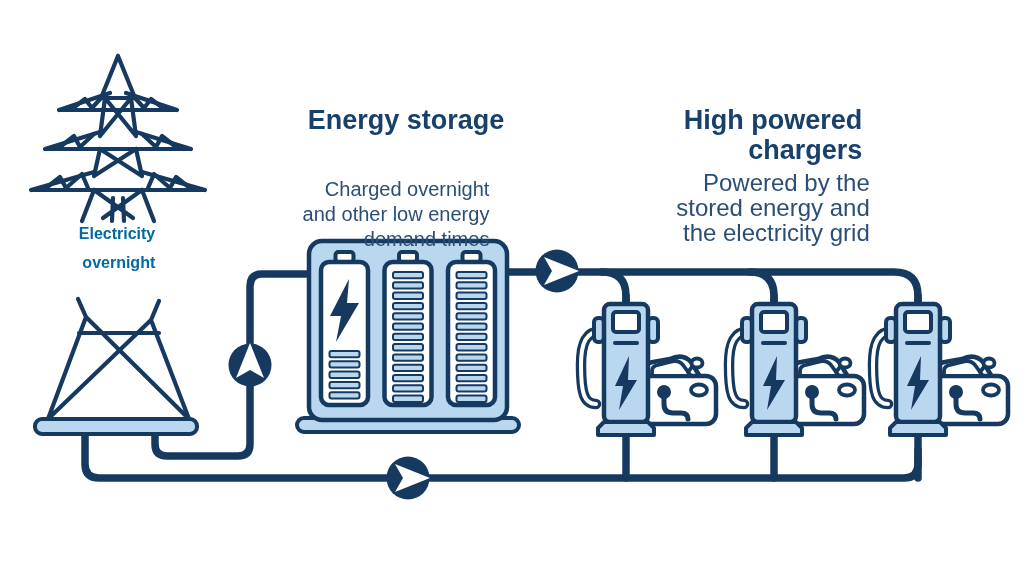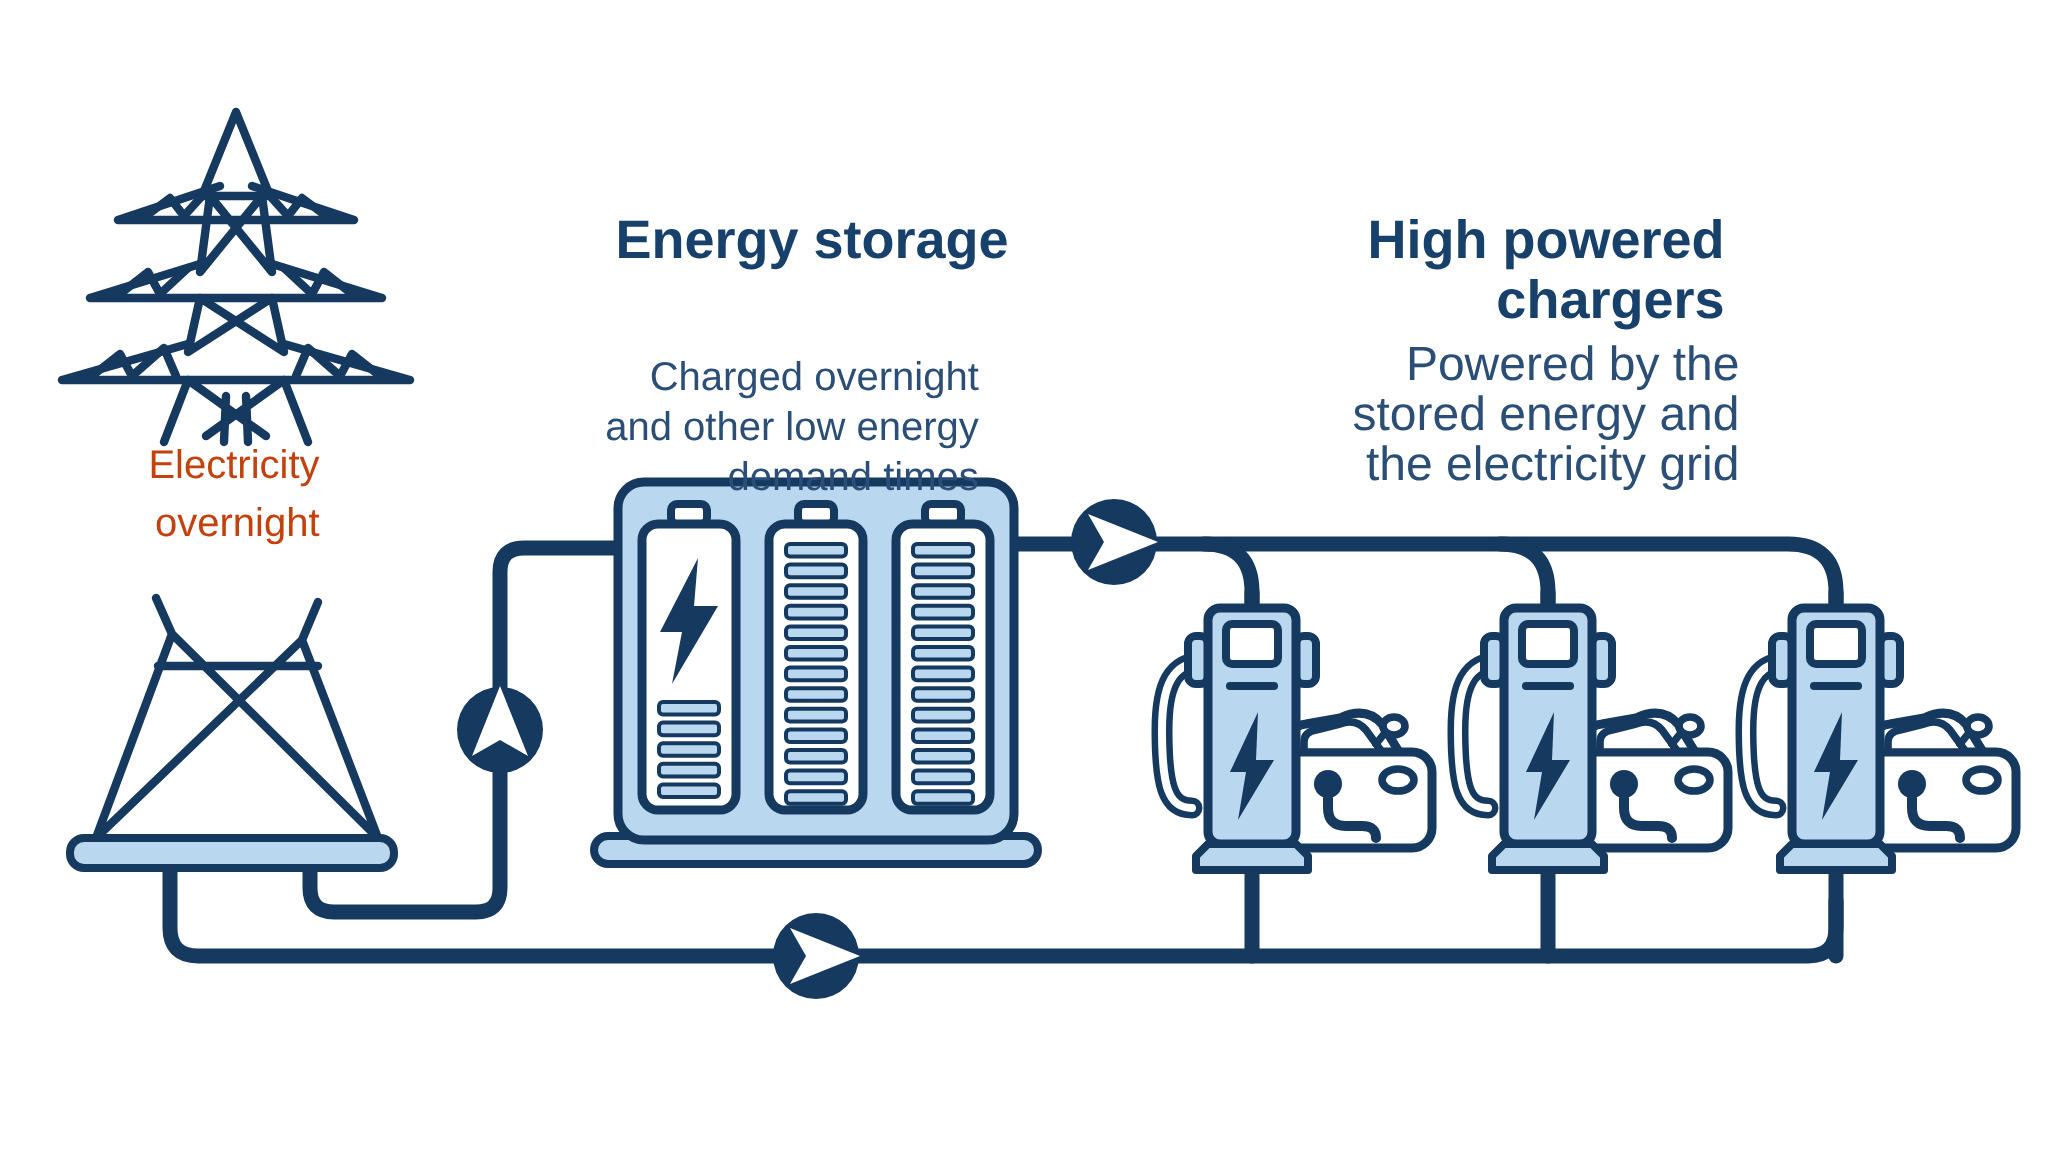--- a/index.html
+++ b/index.html
@@ -2,21 +2,21 @@
 <html><head>
 <meta charset="utf-8">
 <style>
   html,body{margin:0;padding:0;background:#fff;}
   .stage{position:relative;width:1025px;height:577px;background:#ffffff;overflow:hidden;
          font-family:"Liberation Sans",sans-serif;}
   .abs{position:absolute;}
   .centered{transform:translateX(-50%);text-align:right;}
   .title{color:#17406b;font-weight:bold;}
   .desc{color:#2b4e77;font-weight:normal;}
-  .grid-label{left:117px;top:219px;font-size:20px;line-height:29px;font-weight:normal;color:#c2410c;}
+  .grid-label{left:117px;top:219px;font-size:16px;line-height:29px;font-weight:bold;color:#0369a1;}
   .storage-title{left:406px;top:105px;font-size:27px;}
   .storage-desc{left:396px;top:141px;font-size:20px;line-height:25px;margin-top:36px;}
   .chargers-title{left:773px;top:105px;font-size:27px;line-height:30px;}
   .chargers-desc{left:773px;top:170px;font-size:24px;line-height:25px;}
   .diagram{position:absolute;left:0;top:0;width:1025px;height:577px;}
 
   
   .flow{fill:none;stroke:#16395f;stroke-width:7.5;stroke-linecap:round;stroke-linejoin:round;}
   .ico{fill:none;stroke:#16395f;stroke-width:4.2;stroke-linecap:round;stroke-linejoin:round;}
   .fillblue{fill:#b9d8f0;stroke:#16395f;stroke-width:4;stroke-linejoin:round;}

